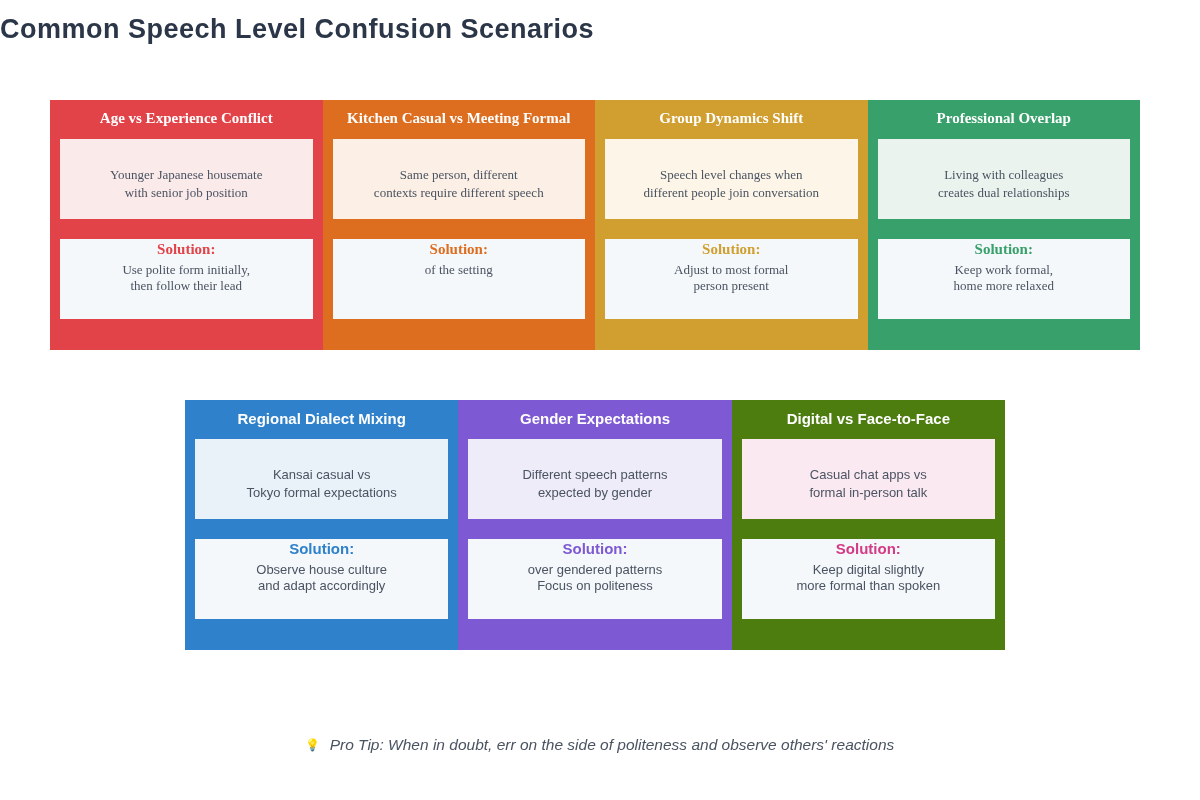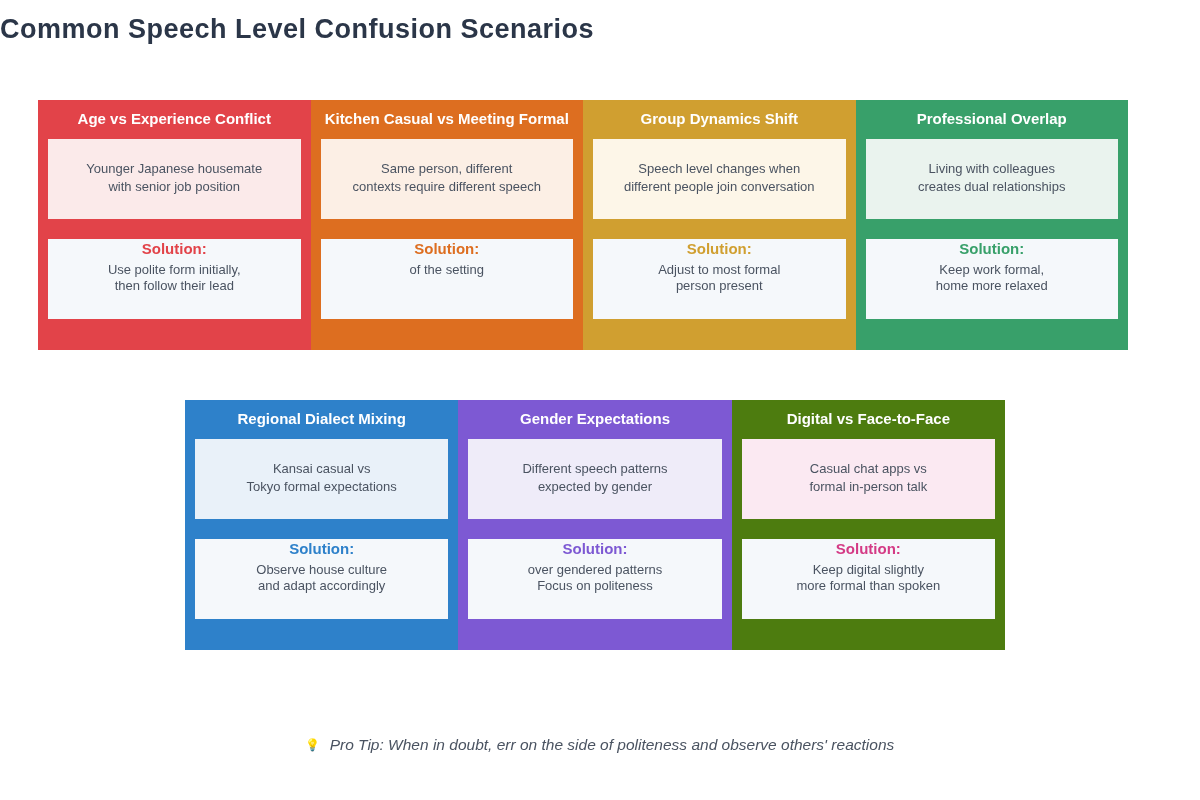--- a/index.html
+++ b/index.html
@@ -8,31 +8,31 @@
     width: 1200px; height: 800px;
     position: relative; overflow: hidden;
     font-family: "Liberation Sans", "DejaVu Sans", sans-serif;
   }
   .page-title {
     position: absolute; top: 14px; left: 0; width: 1200px;
     font-size: 27px; font-weight: bold; letter-spacing: 0.5px;
     color: #2b3648;
   }
   .cards-row { position: absolute; display: flex; }
-  .row-1 { left: 38px;  top: 100px; width: 1090px; height: 250px; }
+  .row-1 { left: 50px;  top: 100px; width: 1090px; height: 250px; font-family: Liberation Serif, serif; }
   .row-2 { left: 185px; top: 400px; width: 820px;  height: 250px; }
   .card { position: relative; flex: 1 1 0; height: 250px; }
   .card-title {
     position: absolute; top: 10px; left: 0; right: 0;
     text-align: center; color: #ffffff;
     font-size: 15px; font-weight: bold; white-space: nowrap;
   }
   .scenario-box {
     position: absolute; top: 39px; left: 10px; right: 10px; height: 80px;
-    padding-top: 21px; text-align: center;
+    padding-top: 27px; text-align: center;
   }
   .solution-box {
     position: absolute; top: 139px; left: 10px; right: 10px; height: 80px;
     padding-top: 0; text-align: center;
     background: #f5f8fb;
   }
   .box-line {
     font-size: 13px; line-height: 18px; color: #4a5361; text-align: center;
   }
   .solution-box .box-line { line-height: 16px; }

